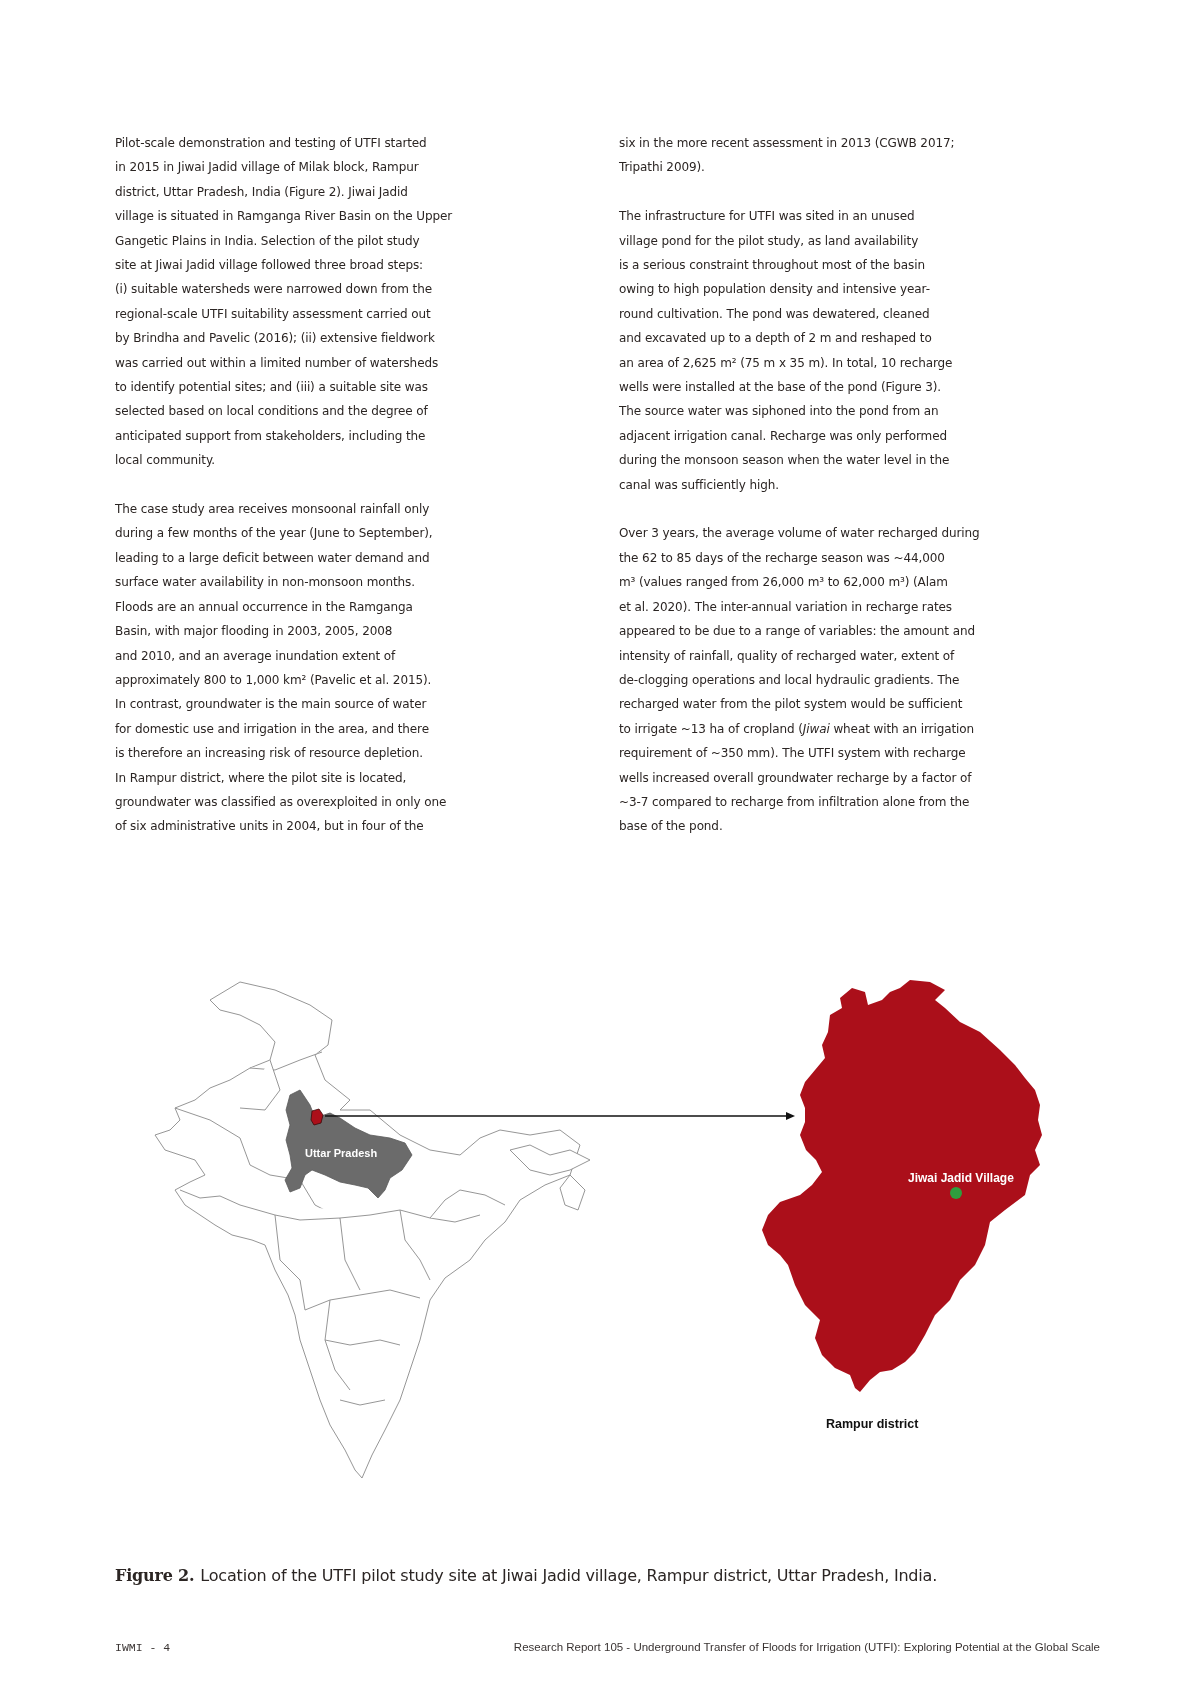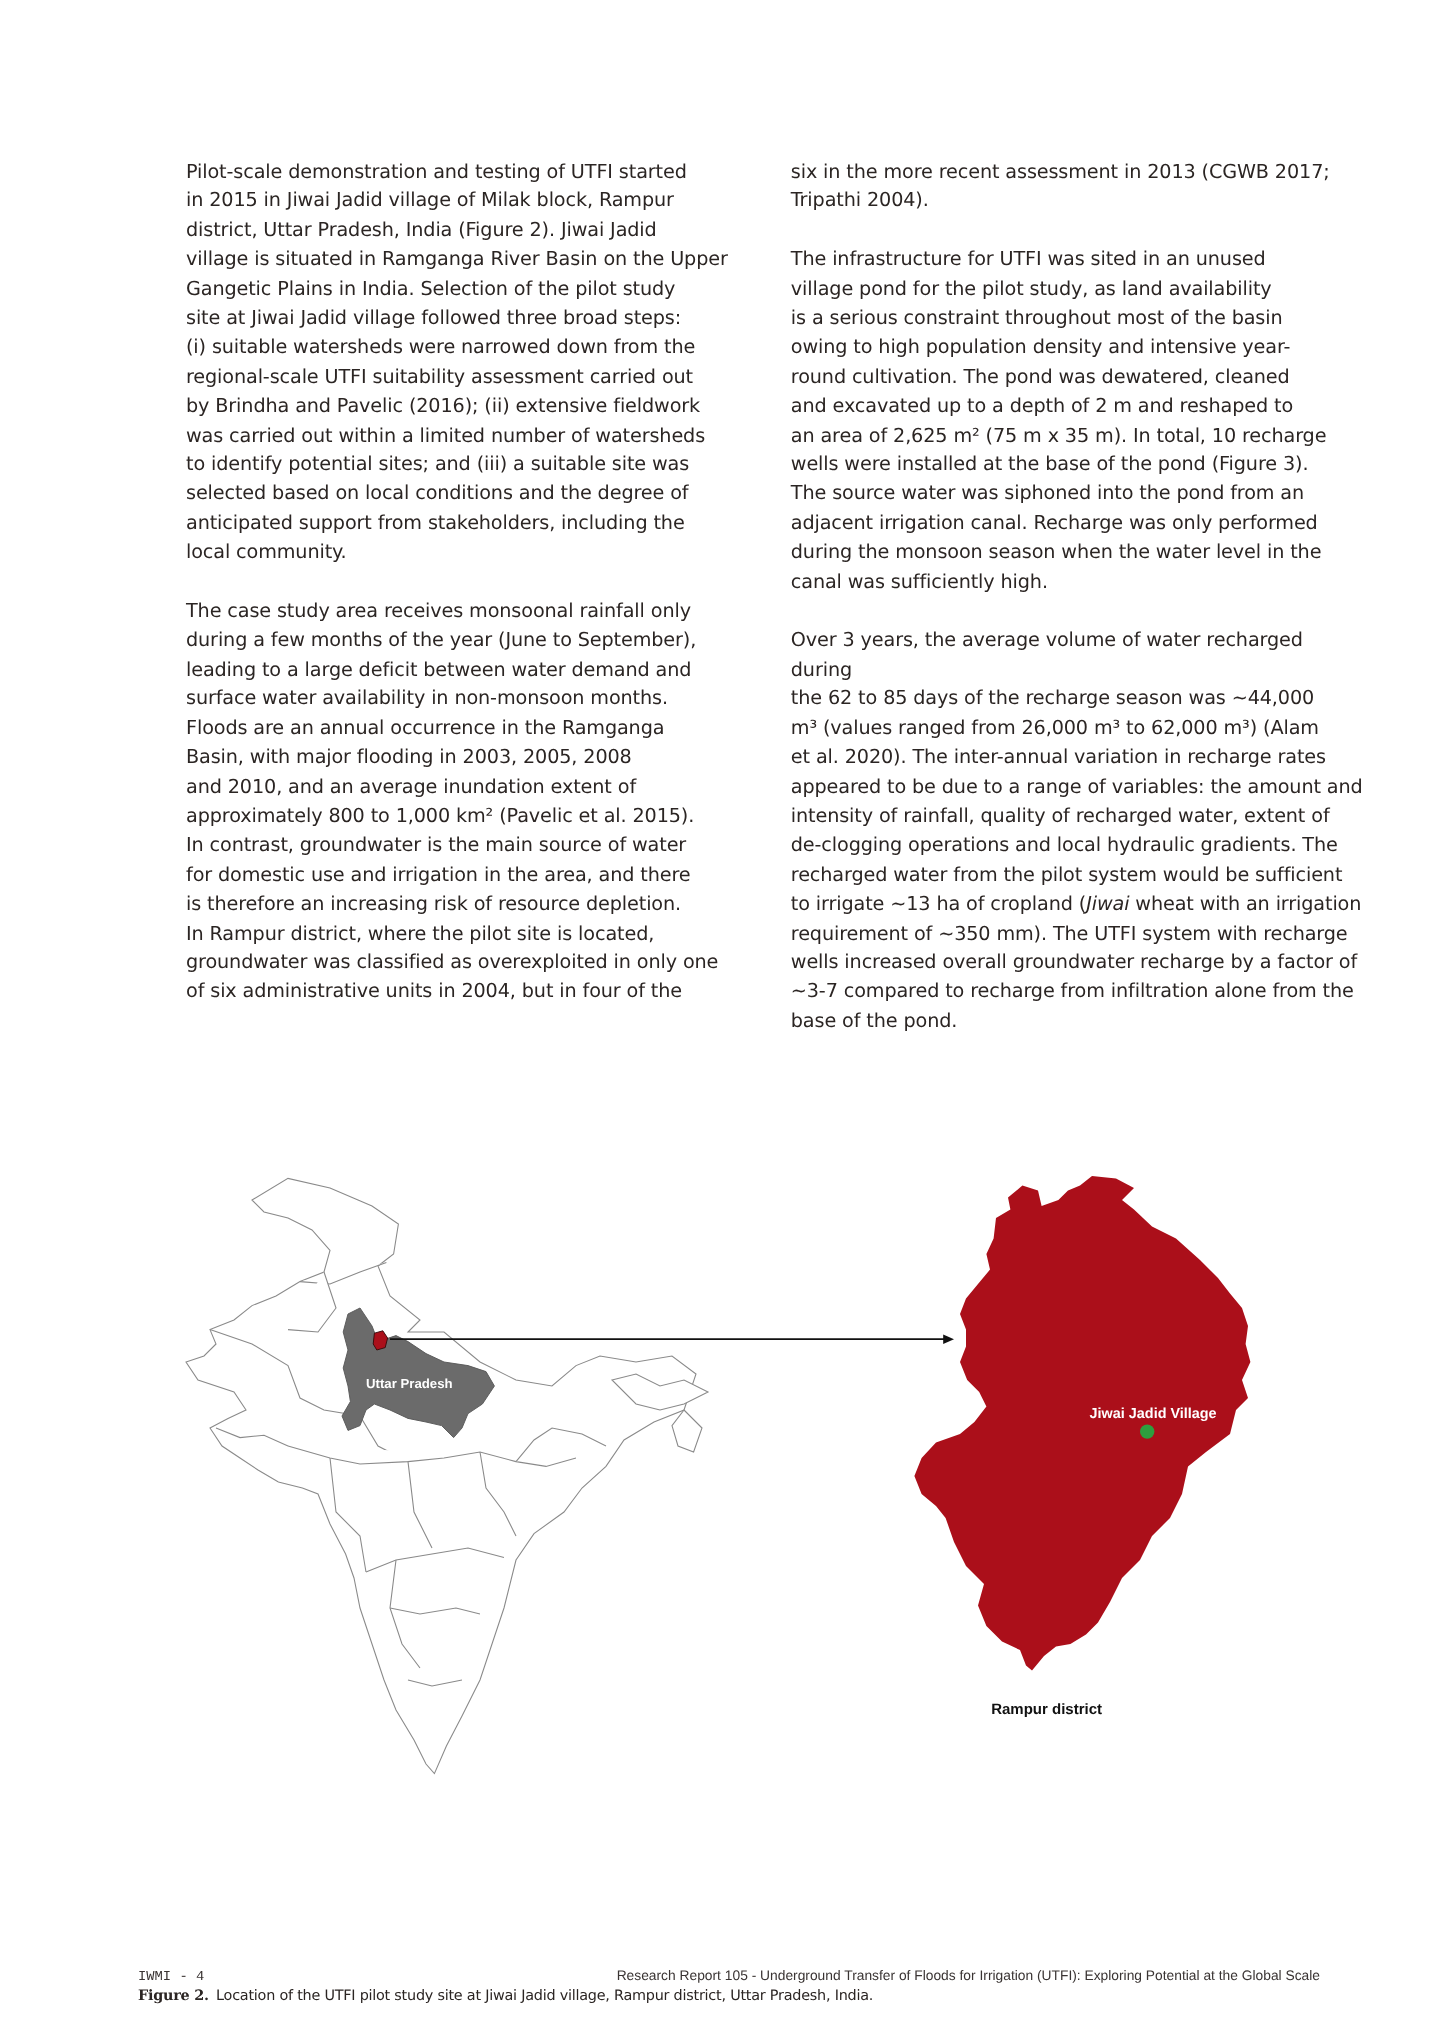--- a/index.html
+++ b/index.html
@@ -1,26 +1,26 @@
 <!DOCTYPE html>
 <html><head>
 <meta charset="utf-8">
 <style>
   html, body { margin: 0; padding: 0; background: #ffffff; }
   body { width: 1200px; height: 1697px; position: relative; overflow: hidden;
          font-family: "DejaVu Sans", sans-serif; color: #2b2523; }
-  .col { position: absolute; top: 131px; width: 470px; font-size: 16px; line-height: 24.4px;
-         letter-spacing: -0.1px; margin-left: 40px; }
+  .col { position: absolute; top: 131px; width: 470px; font-size: 12px; line-height: 24.4px;
+         letter-spacing: -0.1px; }
   .col-left { left: 115px; }
   .col-right { left: 619px; width: 480px; }
   .col p { margin: 0 0 24.4px 0; white-space: pre-line; }
   .col p:last-child { margin-bottom: 0; }
   .figure { position: absolute; left: 100px; top: 960px; width: 1000px; height: 560px; }
   .figure svg { position: absolute; left: 0; top: 0; }
-  .caption { position: absolute; left: 115px; top: 1656px; font-size: 12px;
+  .caption { position: absolute; left: 115px; top: 1566px; font-size: 16px;
              font-family: "DejaVu Sans", sans-serif; color: #2b2523; letter-spacing: -0.2px; }
   .caption .fig-label { font-family: "DejaVu Serif", serif; font-weight: bold; margin-right: 6px; }
   .footer { position: absolute; top: 1641px; font-size: 11.5px; color: #3a3433;
             font-family: "Liberation Sans", sans-serif; }
   .footer-left { left: 115px; font-family: Liberation Mono, monospace; }
   .footer-right { right: 100px; }
   .map-label { font-family: "Liberation Sans", sans-serif; font-weight: bold; }
 </style>
 </head>
 <body>
@@ -51,21 +51,21 @@
 In contrast, groundwater is the main source of water
 for domestic use and irrigation in the area, and there
 is therefore an increasing risk of resource depletion.
 In Rampur district, where the pilot site is located,
 groundwater was classified as overexploited in only one
 of six administrative units in 2004, but in four of the</p>
 </div>
 
 <div class="col col-right">
   <p>six in the more recent assessment in 2013 (CGWB 2017;
-Tripathi 2004).</p>
+Tripathi 2009).</p>
   <p>The infrastructure for UTFI was sited in an unused
 village pond for the pilot study, as land availability
 is a serious constraint throughout most of the basin
 owing to high population density and intensive year-
 round cultivation. The pond was dewatered, cleaned
 and excavated up to a depth of 2 m and reshaped to
 an area of 2,625 m² (75 m x 35 m). In total, 10 recharge
 wells were installed at the base of the pond (Figure 3).
 The source water was siphoned into the pond from an
 adjacent irrigation canal. Recharge was only performed

